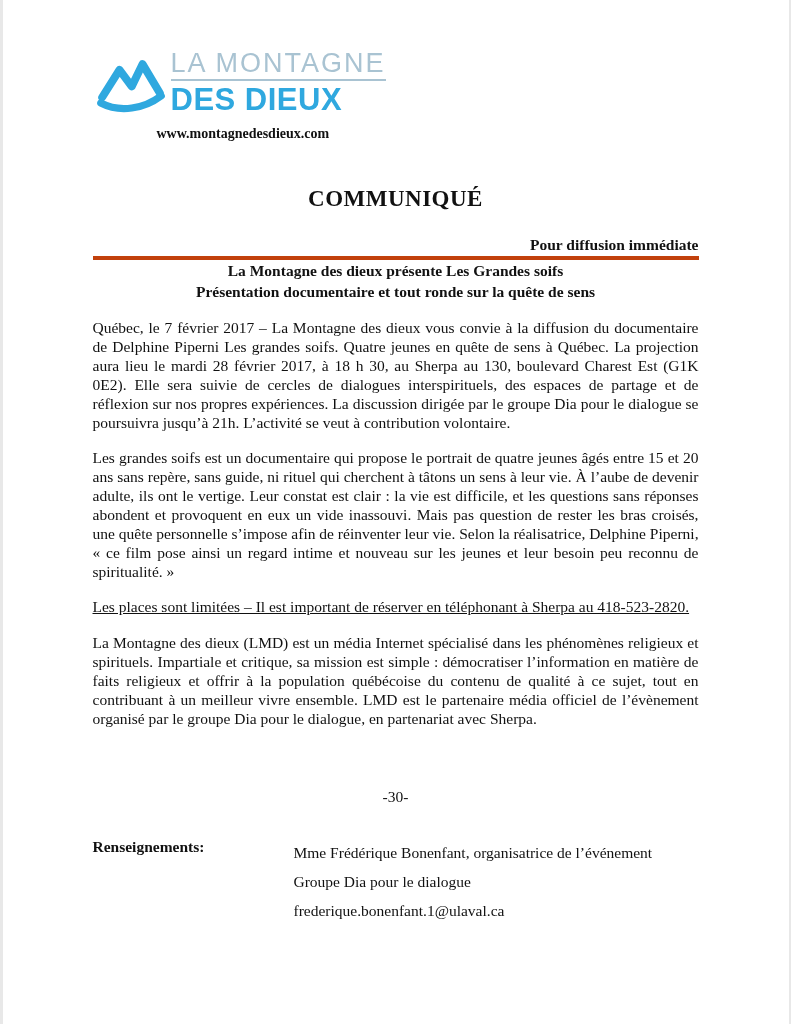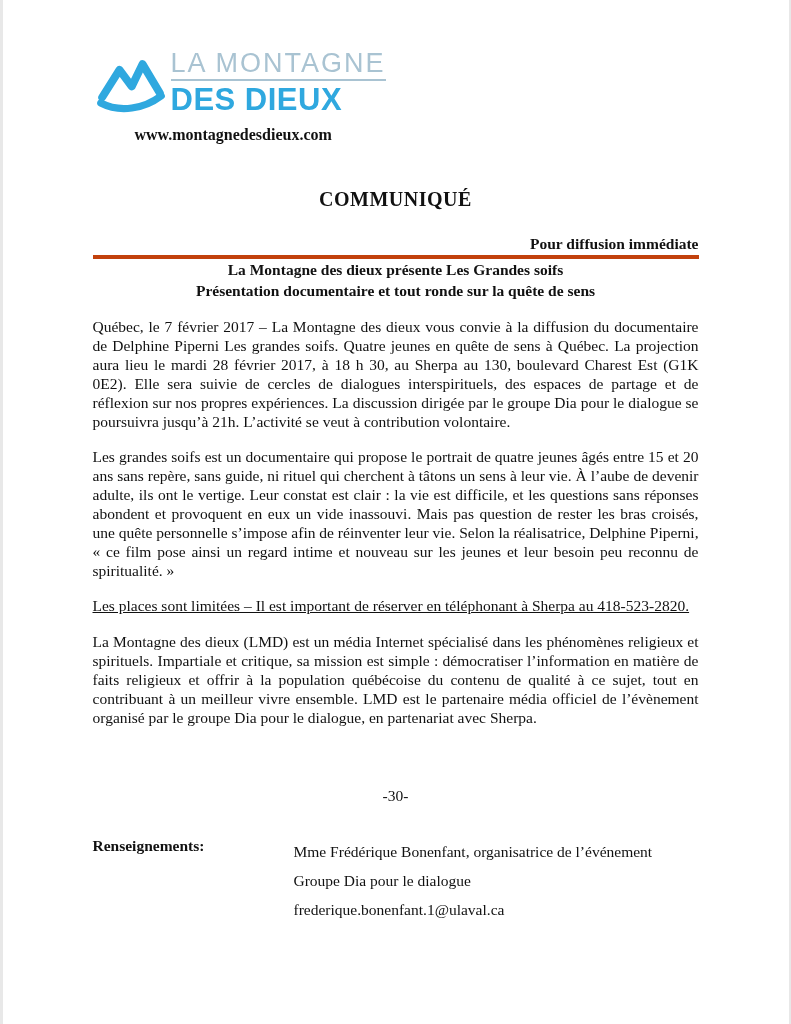--- a/index.html
+++ b/index.html
@@ -28,29 +28,29 @@
   }
   .logo-line2{
     font-size:31px;
     font-weight:700;
     letter-spacing:0.5px;
     color:var(--brand-blue,#2fa8df);
     margin-top:3px;
   }
   .website{
     margin-top:8px;
-    margin-left:42px;
+    margin-left:64px;
     font-weight:700;
-    font-size:16px;
+    font-size:14px;
   }
   
   .title{
     margin:44px 0 0 0;
     text-align:center;
-    font-size:20px;
+    font-size:23px;
     font-weight:700;
     letter-spacing:0.5px;
   }
   .release-row{
     margin-top:24px;
     text-align:right;
     font-weight:700;
     font-size:15.5px;
     border-bottom:4px solid #c2410c;
     padding-bottom:2px;

